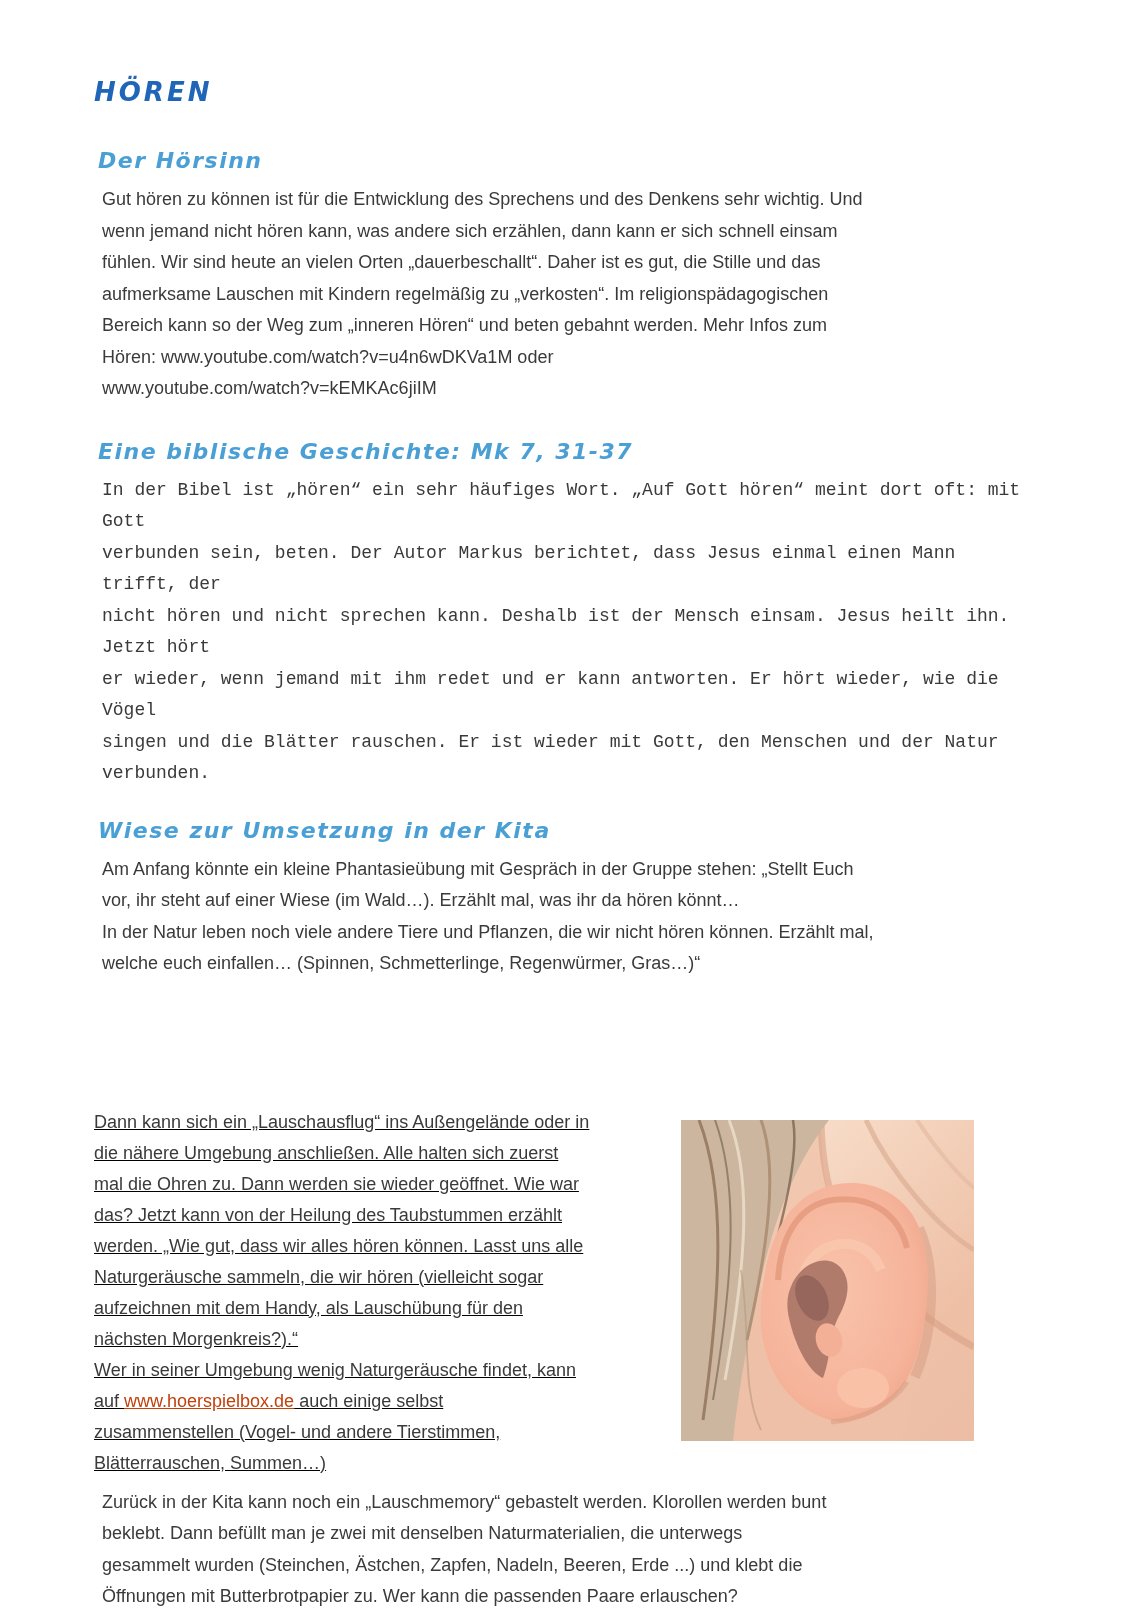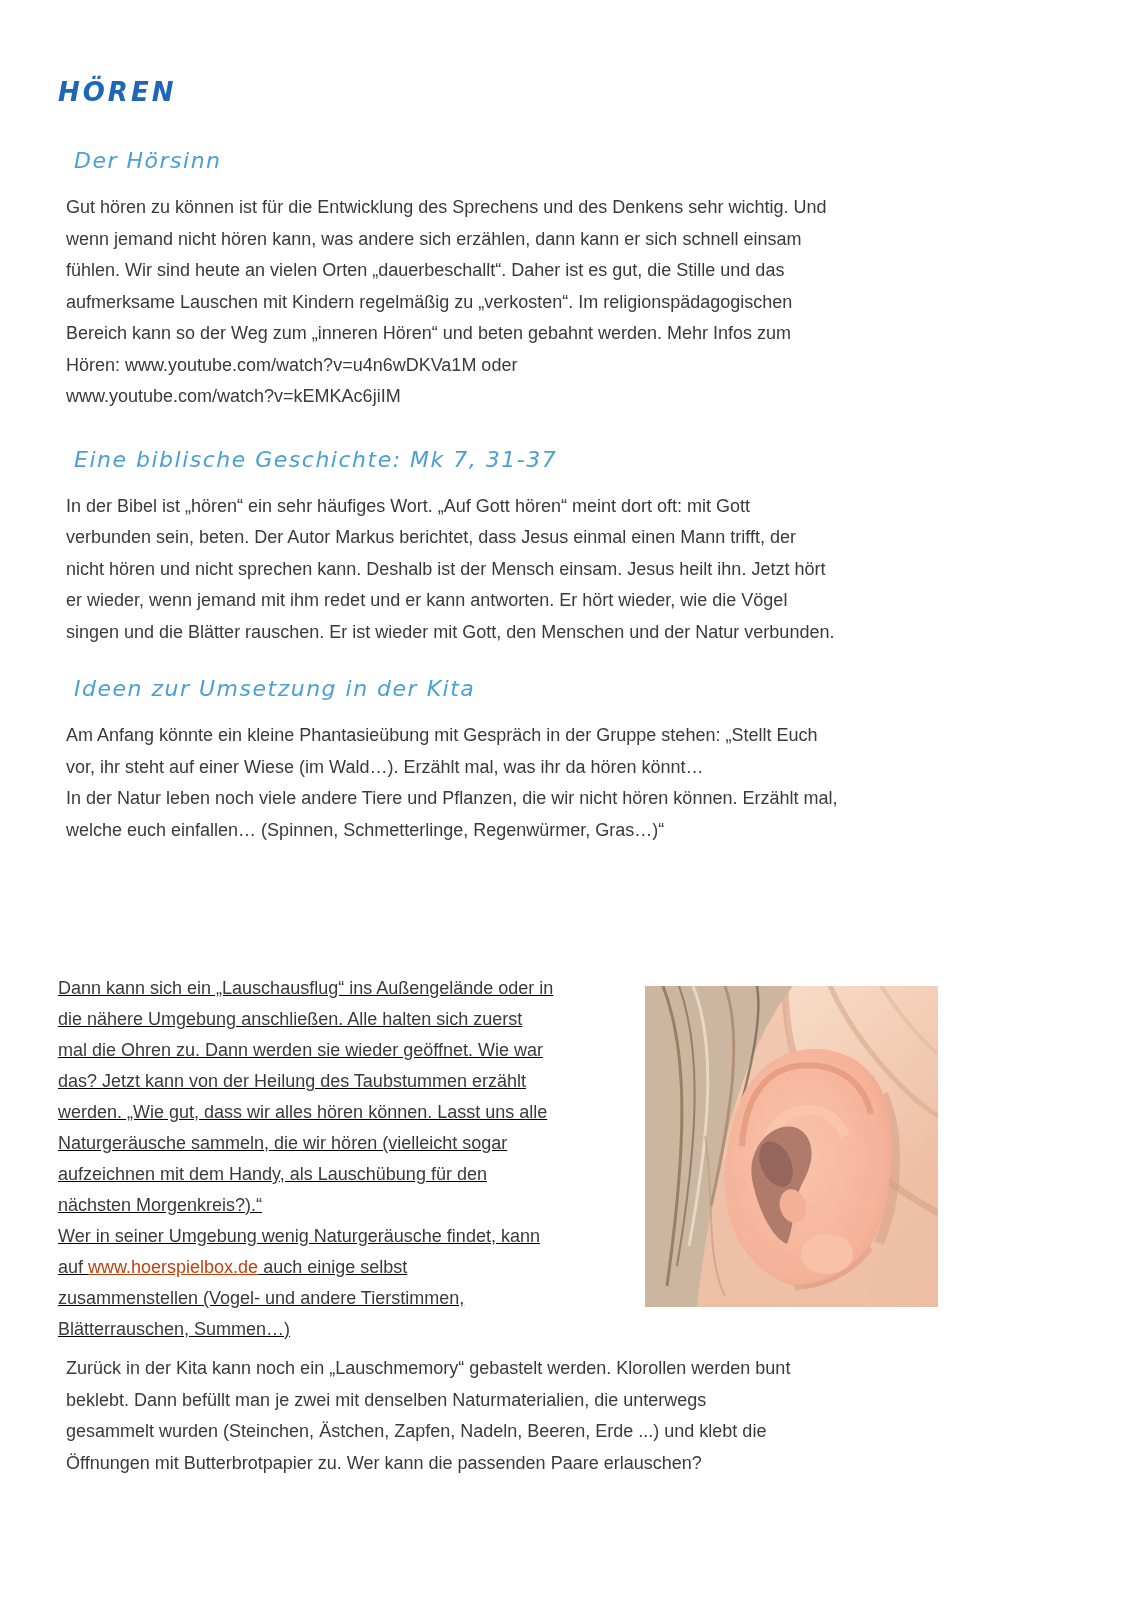--- a/index.html
+++ b/index.html
@@ -4,56 +4,56 @@
 <style>
   * { box-sizing: border-box; }
   html, body {
     margin: 0; padding: 0;
     background: #ffffff;
     width: 1140px; height: 1614px;
     font-family: "Liberation Sans", sans-serif;
     overflow: hidden;
   }
   .content {
-    padding: 76px 87px 0 58px;
+    padding: 76px 87px 0 94px;
     width: 1140px;
   }
   .doc-title {
     font-family: "DejaVu Sans", cursive;
     font-style: italic;
     font-weight: 600;
     font-size: 26px;
     line-height: 32px;
     letter-spacing: 3px;
     color: #2066b8;
     margin: 0;
   }
   .section-heading {
     font-family: "DejaVu Sans", cursive;
     font-style: italic;
-    font-weight: 400;
+    font-weight: 700;
     font-size: 22px;
     line-height: 30px;
     letter-spacing: 1.5px;
     color: #4a9fd5;
-    margin: 16px;
+    margin: 4px;
   }
   .h-1 { margin-top: 38px; }
   .h-2 { margin-top: 32px; }
   .h-3 { margin-top: 26px; }
   p.body-text {
     font-size: 18px;
     line-height: 31.5px;
     color: #3a3a3a;
     margin: 8px;
     white-space: pre-line;
     width: 920px;
   }
   .p-1 { margin-top: 6px; }
-  .p-2 { margin-top: 4px; }
+  .p-2 { margin-top: 4px; font-family: Liberation Mono, monospace; }
   .p-3 { margin-top: 2px; }
   .columns {
     margin-top: 96px;
     width: 880px;
     display: flex;
     align-items: center;
     text-decoration: underline;
   }
   .col-text {
     width: 565px;
@@ -93,21 +93,21 @@
 Hören: www.youtube.com/watch?v=u4n6wDKVa1M oder
 www.youtube.com/watch?v=kEMKAc6jiIM</p>
 
   <h2 class="section-heading h-2">Eine biblische Geschichte:  Mk 7, 31-37</h2>
   <p class="body-text p-2">In der Bibel ist „hören“ ein sehr häufiges Wort. „Auf Gott hören“ meint dort oft: mit Gott
 verbunden sein, beten.  Der Autor Markus berichtet, dass Jesus einmal einen Mann trifft, der
 nicht hören und nicht sprechen kann. Deshalb ist der Mensch einsam.  Jesus heilt ihn. Jetzt hört
 er wieder, wenn jemand mit ihm redet und er kann antworten. Er hört wieder, wie die Vögel
 singen und die Blätter rauschen. Er ist wieder mit Gott, den Menschen und der Natur verbunden.</p>
 
-  <h2 class="section-heading h-3">Ideen zur Umsetzung in der Kita</h2>
+  <h2 class="section-heading h-3">Wiese zur Umsetzung in der Kita</h2>
   <p class="body-text p-3">Am Anfang könnte ein kleine Phantasieübung mit Gespräch in der Gruppe stehen: „Stellt Euch
 vor, ihr steht auf einer Wiese (im Wald…). Erzählt mal, was ihr da hören könnt…
 In der Natur leben noch viele andere Tiere und Pflanzen, die wir nicht hören können. Erzählt mal,
 welche euch einfallen… (Spinnen, Schmetterlinge, Regenwürmer, Gras…)“</p>
 
   <div class="columns">
     <div class="col-text">
       <span>Dann kann sich ein „Lauschausflug“ ins Außengelände oder in
 die nähere Umgebung anschließen. Alle halten sich zuerst
 mal die Ohren zu. Dann werden sie wieder geöffnet. Wie war

